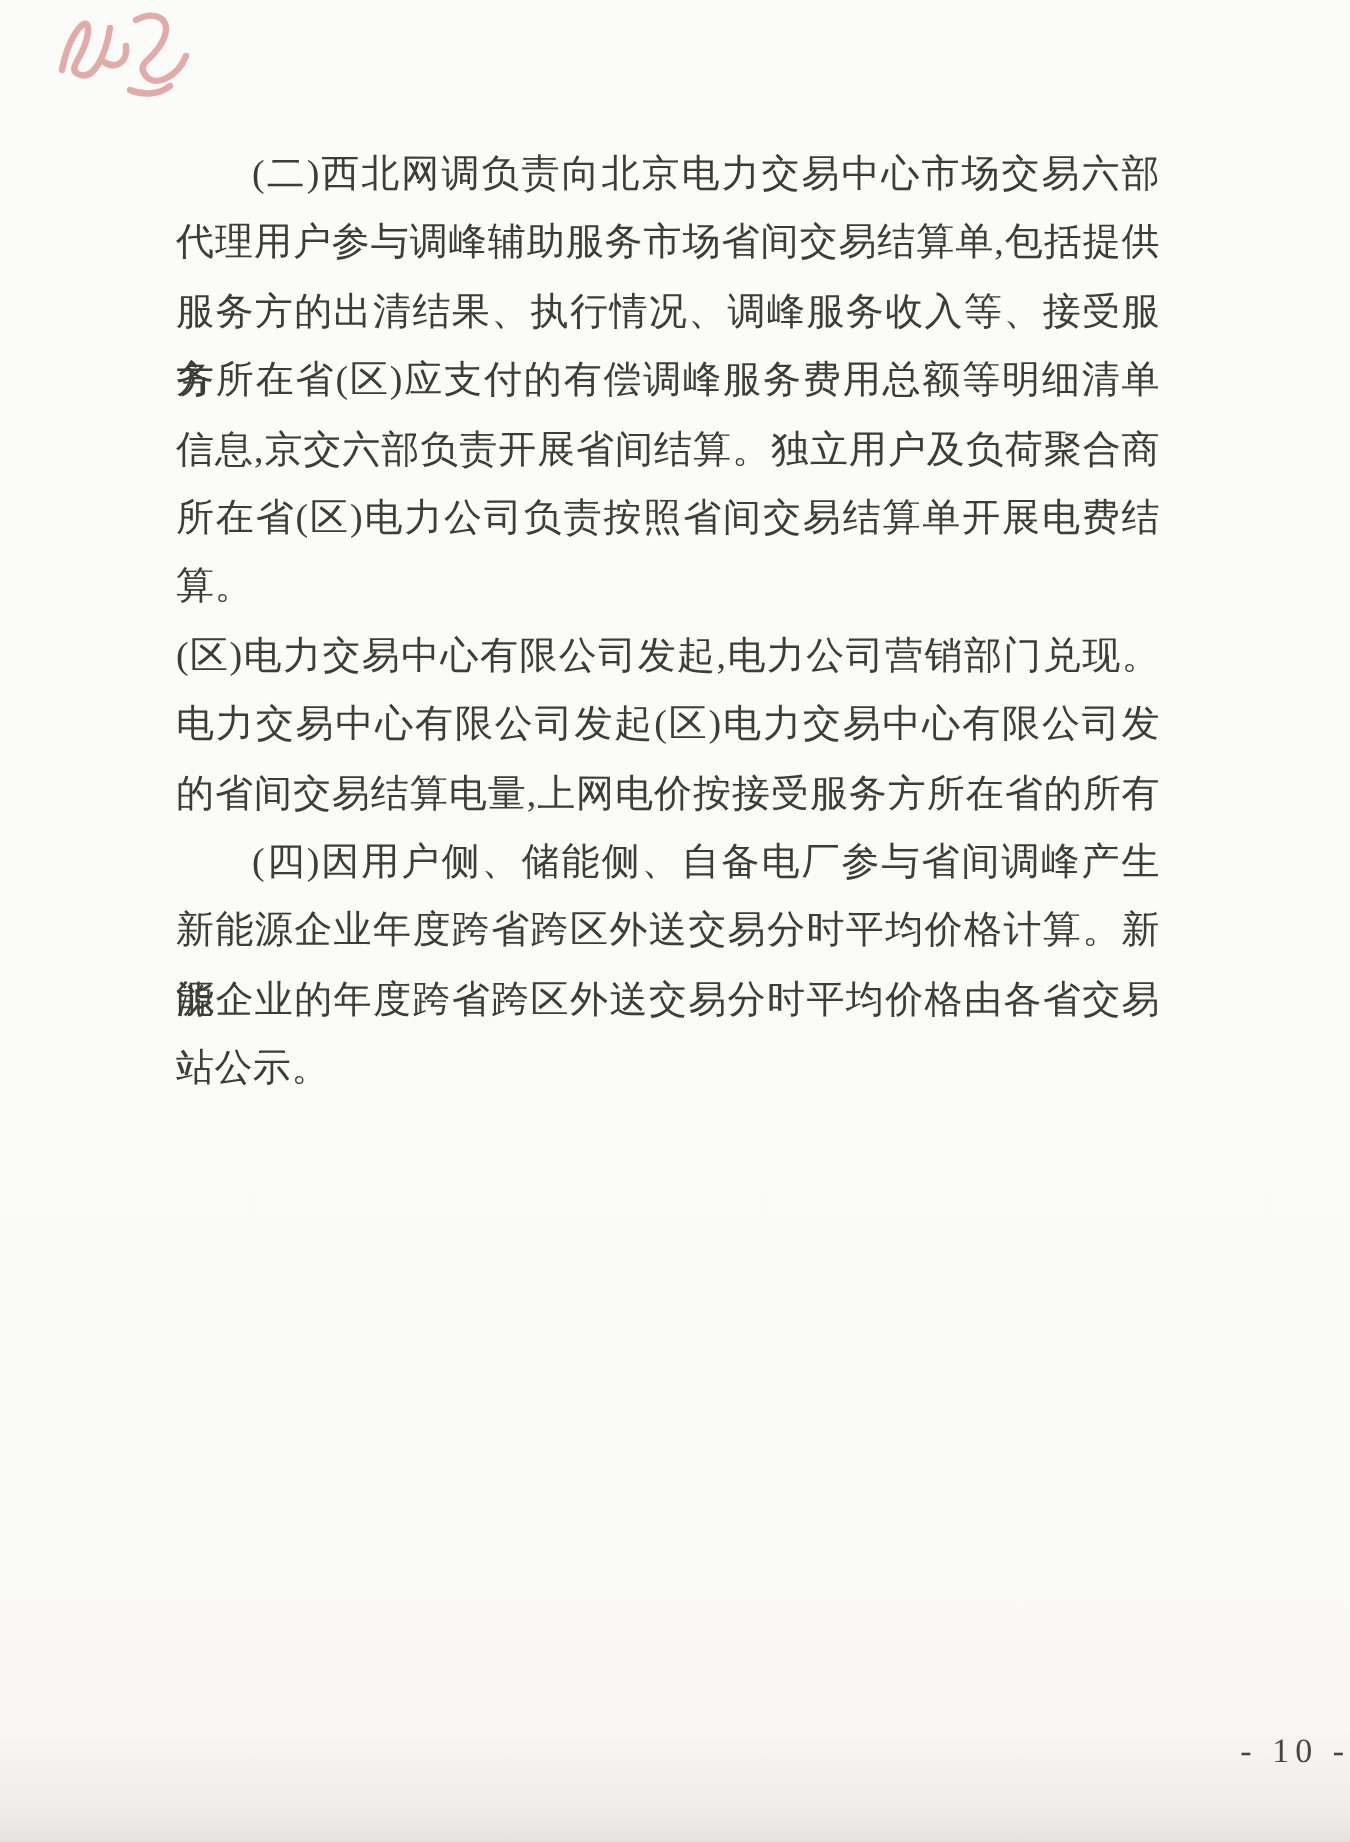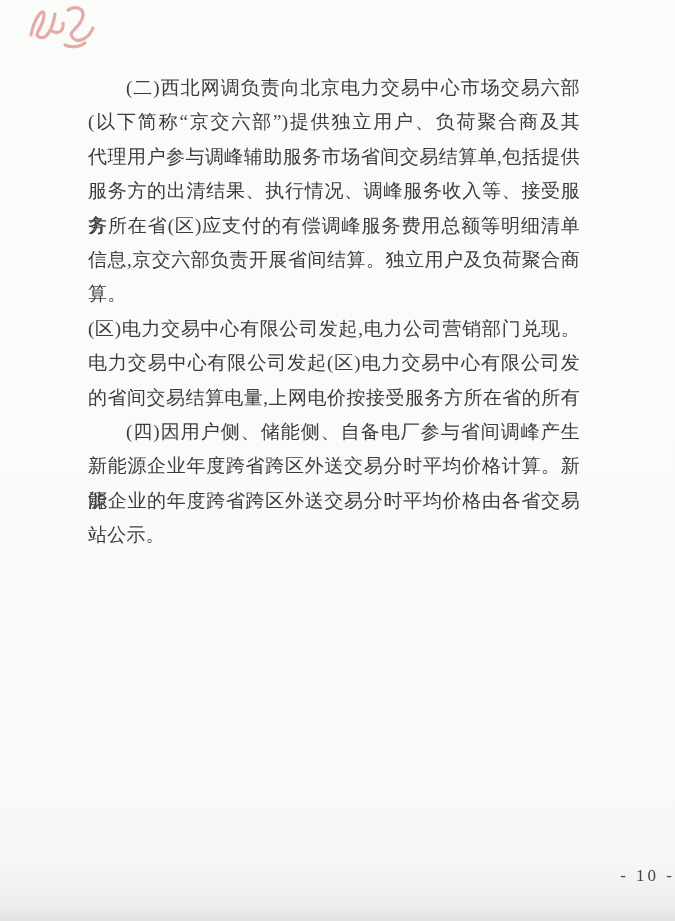--- a/index.html
+++ b/index.html
@@ -76,25 +76,25 @@
     <g fill="none" stroke="#c6504b" stroke-width="3.2" stroke-linecap="round" opacity="0.85">
       <path d="M9 34 C 13 14, 23 5, 22 15 C 21 27, 11 33, 17 36 C 25 40, 31 26, 33 13"></path>
       <path d="M30 30 C 36 34, 42 30, 41 22"></path>
       <path d="M46 9 C 55 4, 64 8, 60 18 C 56 29, 45 30, 51 37 C 56 43, 67 37, 71 27"></path>
       <path d="M43 44 C 50 47, 58 46, 63 42"></path>
     </g>
   </svg>
 
   <main class="text-block">
     <div class="line indent">(二)西北网调负责向北京电力交易中心市场交易六部</div>
-    <div class="line">(以下简称“京交六部”)提供独立用户、负荷聚合商及其</div>
     <div class="line">代理用户参与调峰辅助服务市场省间交易结算单,包括提供</div>
     <div class="line">服务方的出清结果、执行情况、调峰服务收入等、接受服务</div>
     <div class="line">方所在省(区)应支付的有偿调峰服务费用总额等明细清单</div>
     <div class="line">信息,京交六部负责开展省间结算。独立用户及负荷聚合商</div>
+    <div class="line">所在省(区)电力公司负责按照省间交易结算单开展电费结</div>
     <div class="line para-end">算。</div>
     <div class="line">(区)电力交易中心有限公司发起,电力公司营销部门兑现。</div>
     <div class="line">电力交易中心有限公司发起(区)电力交易中心有限公司发</div>
     <div class="line">的省间交易结算电量,上网电价按接受服务方所在省的所有</div>
     <div class="line indent">(四)因用户侧、储能侧、自备电厂参与省间调峰产生</div>
     <div class="line">新能源企业年度跨省跨区外送交易分时平均价格计算。新能</div>
     <div class="line">源企业的年度跨省跨区外送交易分时平均价格由各省交易</div>
     <div class="line para-end">站公示。</div>
   </main>
 

